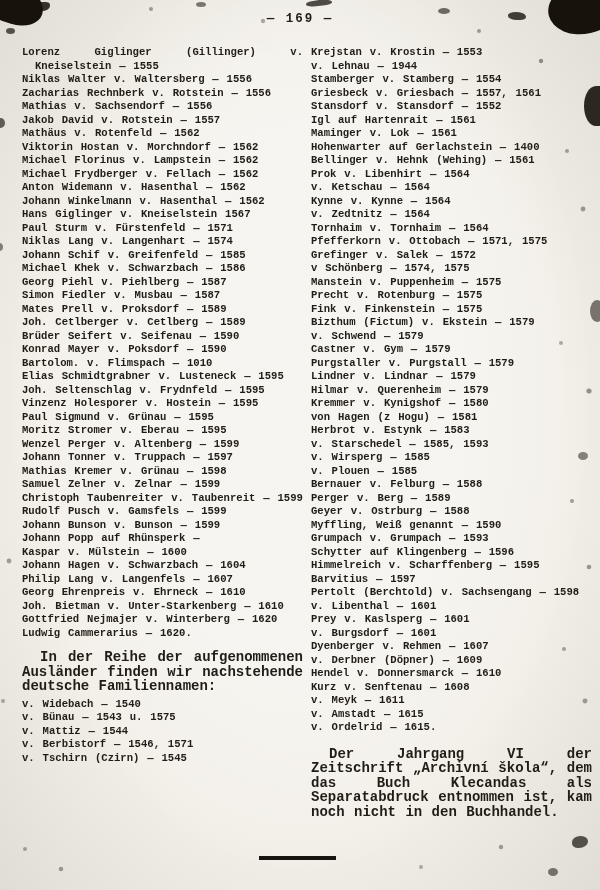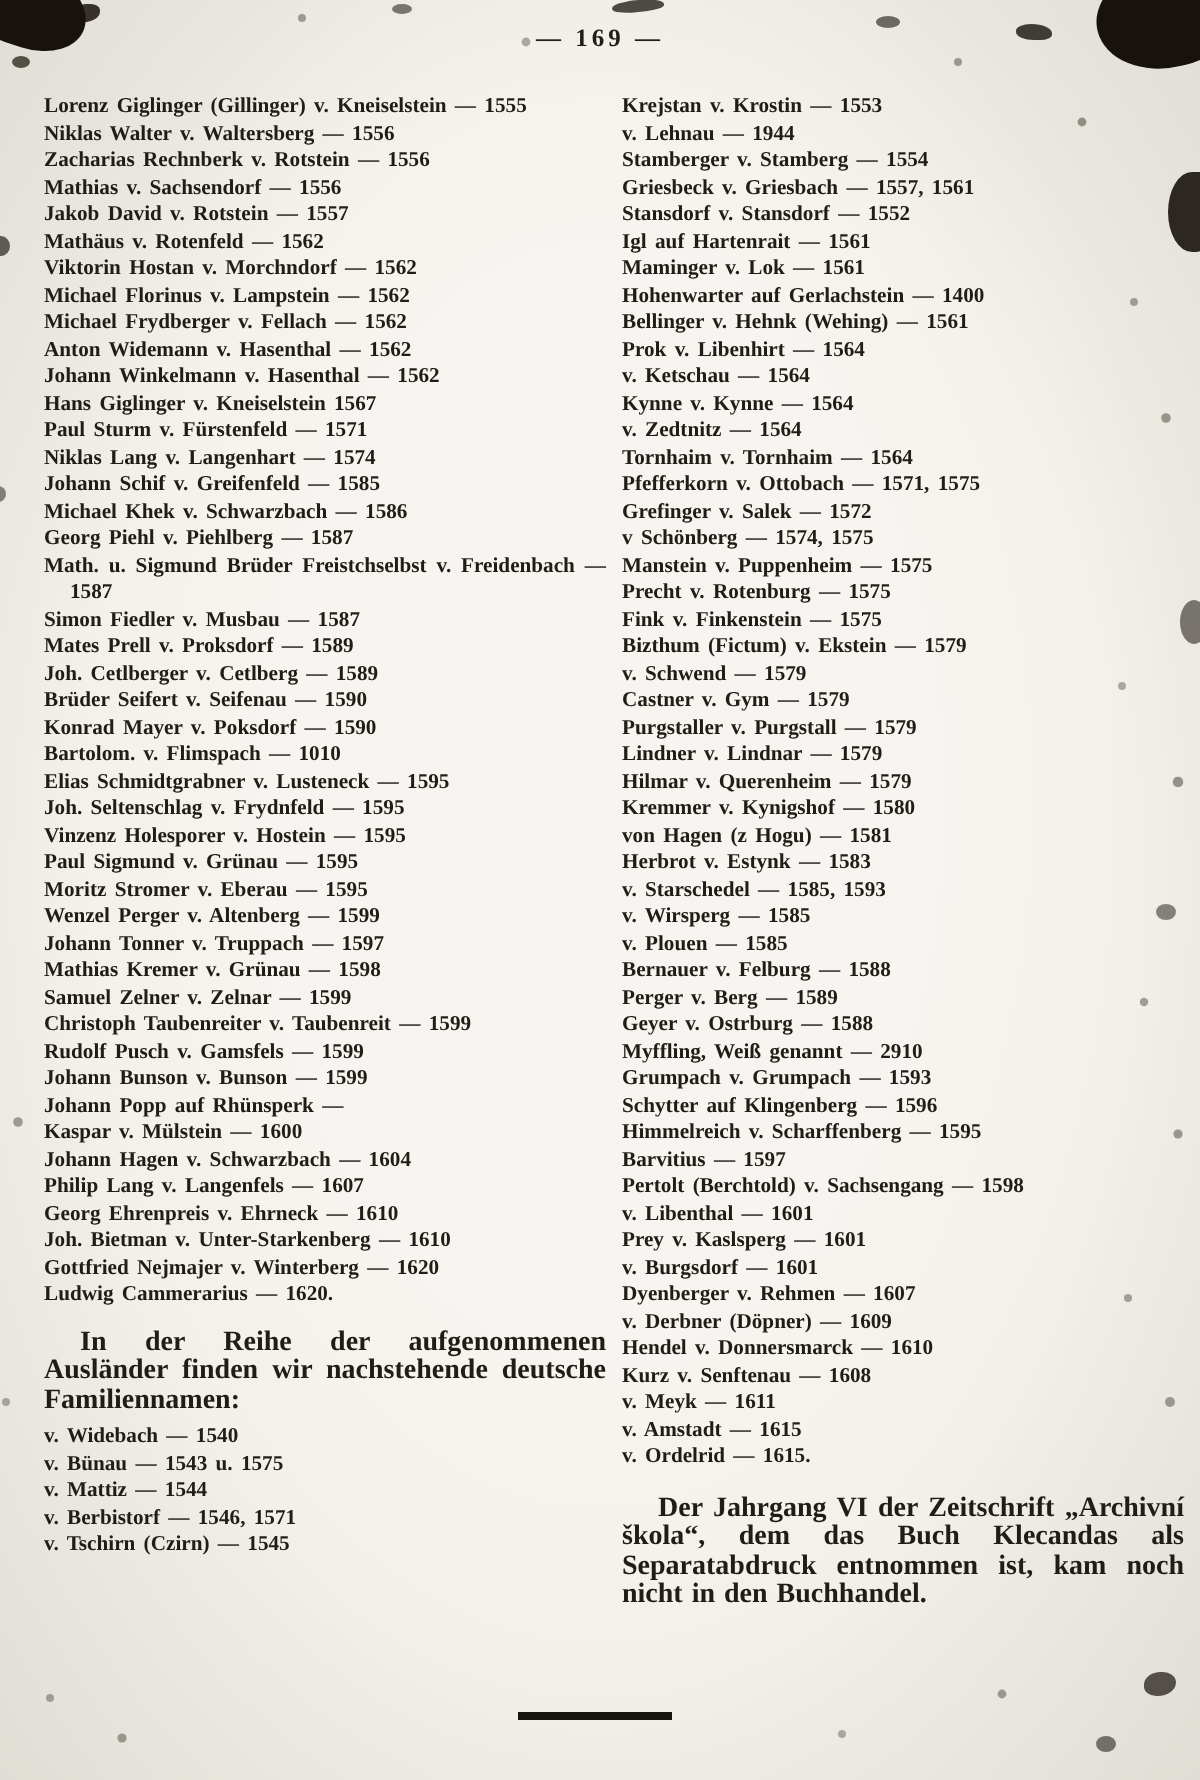--- a/index.html
+++ b/index.html
@@ -4,21 +4,21 @@
 <style>
   html,body{margin:0;padding:0;}
   .page{
     position:relative;
     width:600px;height:890px;
     overflow:hidden;
     background-color:#f2efe8;
     background-image:
       radial-gradient(ellipse at 50% 45%, rgba(255,255,255,0.35) 40%, rgba(0,0,0,0) 70%),
       radial-gradient(ellipse at 50% 50%, rgba(0,0,0,0) 62%, rgba(70,62,48,0.10) 100%);
-    font-family:Liberation Serif, serif;
+    font-family:Liberation Mono, monospace;
     color:#211d16;
     font-weight:700;
   }
   .header{
     text-align:center;
     padding-top:12px;
     font-size:12.5px;
     letter-spacing:2px;
   }
   .columns{
@@ -128,21 +128,20 @@
           <div class="entry">Michael Florinus v. Lampstein — 1562</div>
           <div class="entry">Michael Frydberger v. Fellach — 1562</div>
           <div class="entry">Anton Widemann v. Hasenthal — 1562</div>
           <div class="entry">Johann Winkelmann v. Hasenthal — 1562</div>
           <div class="entry">Hans Giglinger v. Kneiselstein 1567</div>
           <div class="entry">Paul Sturm v. Fürstenfeld — 1571</div>
           <div class="entry">Niklas Lang v. Langenhart — 1574</div>
           <div class="entry">Johann Schif v. Greifenfeld — 1585</div>
           <div class="entry">Michael Khek v. Schwarzbach — 1586</div>
           <div class="entry">Georg Piehl v. Piehlberg — 1587</div>
-          <div class="entry">Math. u. Sigmund Brüder Freistchselbst v. Freidenbach — 1587</div>
           <div class="entry">Simon Fiedler v. Musbau — 1587</div>
           <div class="entry">Mates Prell v. Proksdorf — 1589</div>
           <div class="entry">Joh. Cetlberger v. Cetlberg — 1589</div>
           <div class="entry">Brüder Seifert v. Seifenau — 1590</div>
           <div class="entry">Konrad Mayer v. Poksdorf — 1590</div>
           <div class="entry">Bartolom. v. Flimspach — 1010</div>
           <div class="entry">Elias Schmidtgrabner v. Lusteneck — 1595</div>
           <div class="entry">Joh. Seltenschlag v. Frydnfeld — 1595</div>
           <div class="entry">Vinzenz Holesporer v. Hostein — 1595</div>
           <div class="entry">Paul Sigmund v. Grünau — 1595</div>
@@ -202,21 +201,21 @@
           <div class="entry">Hilmar v. Querenheim — 1579</div>
           <div class="entry">Kremmer v. Kynigshof — 1580</div>
           <div class="entry">von Hagen (z Hogu) — 1581</div>
           <div class="entry">Herbrot v. Estynk — 1583</div>
           <div class="entry">v. Starschedel — 1585, 1593</div>
           <div class="entry">v. Wirsperg — 1585</div>
           <div class="entry">v. Plouen — 1585</div>
           <div class="entry">Bernauer v. Felburg — 1588</div>
           <div class="entry">Perger v. Berg — 1589</div>
           <div class="entry">Geyer v. Ostrburg — 1588</div>
-          <div class="entry">Myffling, Weiß genannt — 2910</div>
+          <div class="entry">Myffling, Weiß genannt — 1590</div>
           <div class="entry">Grumpach v. Grumpach — 1593</div>
           <div class="entry">Schytter auf Klingenberg — 1596</div>
           <div class="entry">Himmelreich v. Scharffenberg — 1595</div>
           <div class="entry">Barvitius — 1597</div>
           <div class="entry">Pertolt (Berchtold) v. Sachsengang — 1598</div>
           <div class="entry">v. Libenthal — 1601</div>
           <div class="entry">Prey v. Kaslsperg — 1601</div>
           <div class="entry">v. Burgsdorf — 1601</div>
           <div class="entry">Dyenberger v. Rehmen — 1607</div>
           <div class="entry">v. Derbner (Döpner) — 1609</div>

